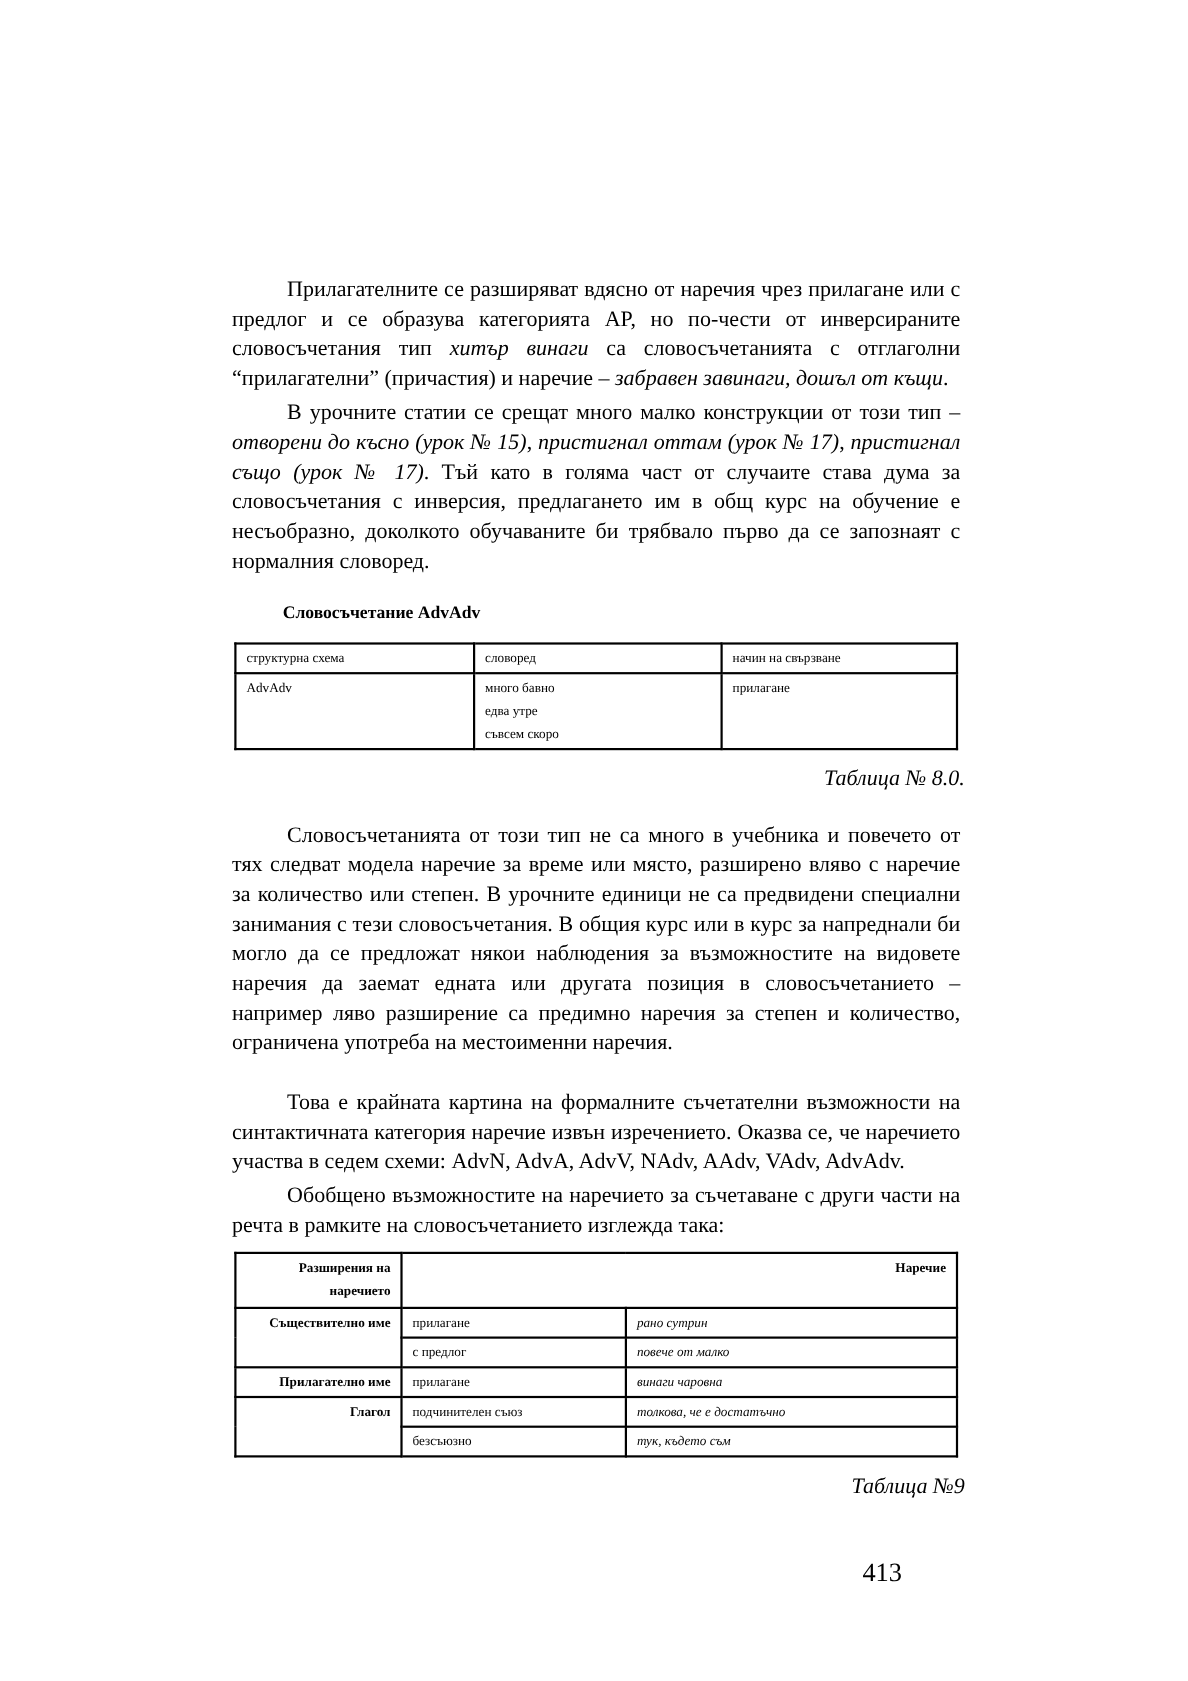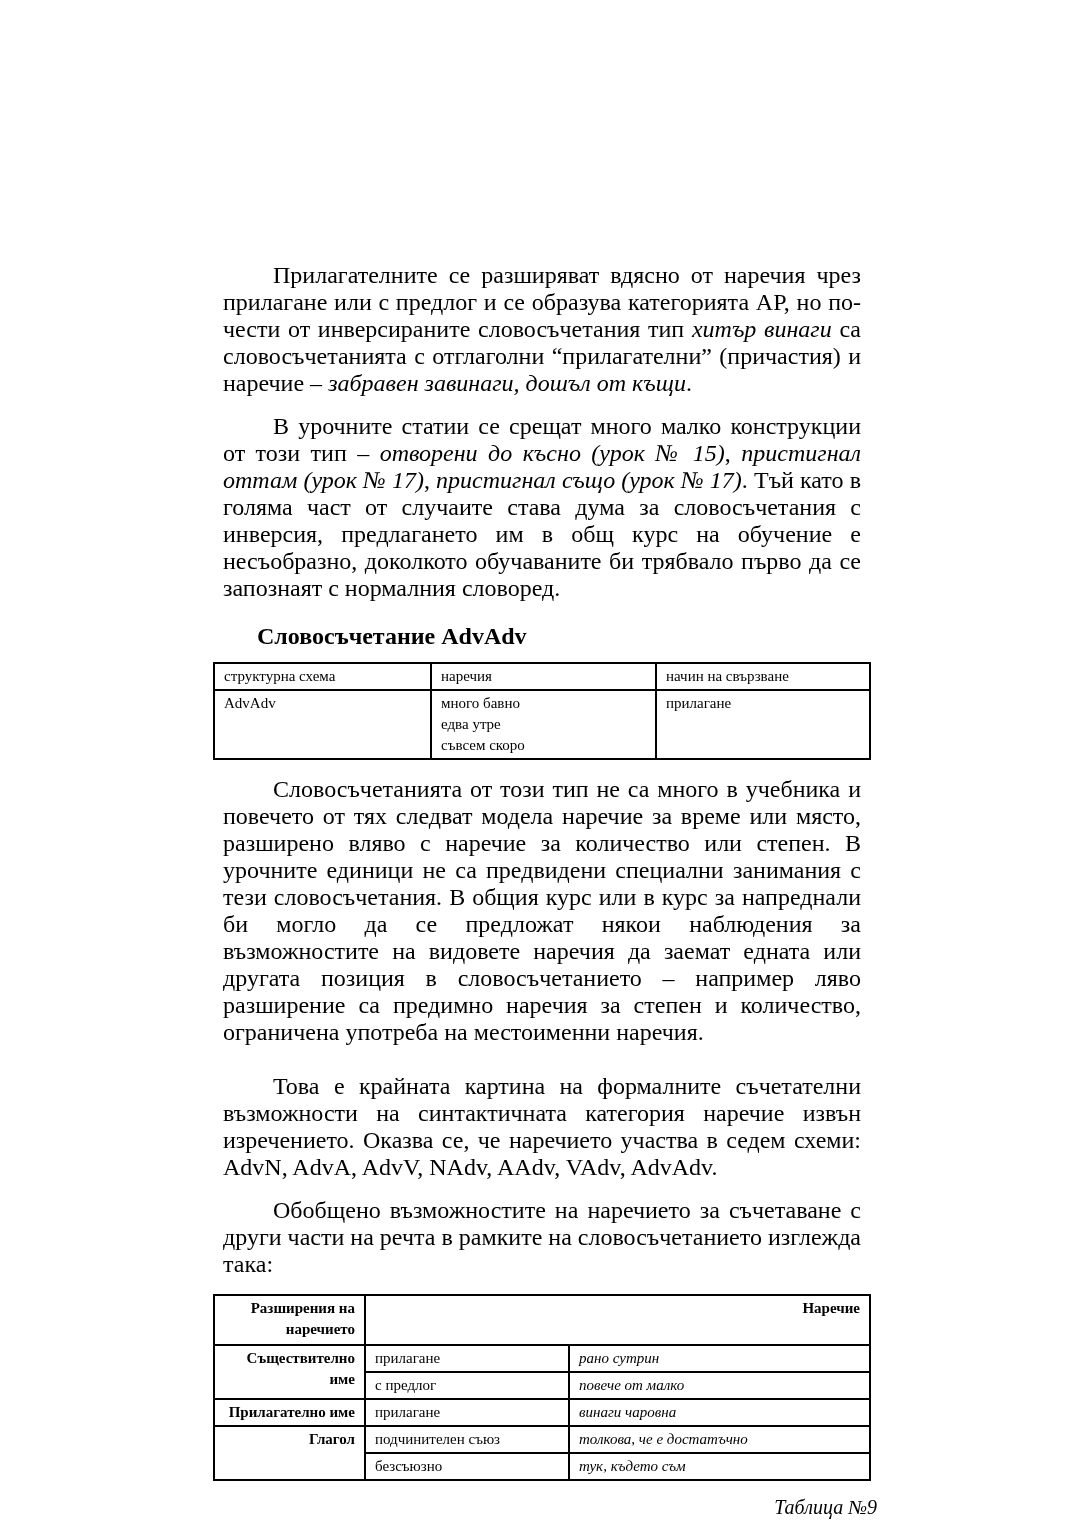--- a/index.html
+++ b/index.html
@@ -16,41 +16,41 @@
     background: #ffffff;
     overflow: hidden;
   }
   .textblock {
     position: absolute;
     left: 207px;
     top: 246px;
     width: 670px;
   }
   .para {
-    margin: 16px;
-    font-size: 24px;
+    margin: 4px;
+    font-size: 20px;
     line-height: 27px;
     text-align: justify;
     text-indent: 50px;
   }
   .i { font-style: italic; }
   .bi { font-style: italic; font-weight: bold; }
   .b { font-weight: bold; text-align: right; }
   .heading {
     margin: 22px 0 14px 0;
-    font-size: 24px;
+    font-size: 16px;
     line-height: 24px;
     font-weight: bold;
     text-indent: 50px;
   }
   table {
     border-collapse: collapse;
     margin-left: 6px;
     width: 656px;
-    font-size: 15px;
+    font-size: 12px;
     line-height: 21px;
     table-layout: fixed;
   }
   td {
     border: 2px solid #000000;
     padding: 2px 9px;
     vertical-align: top;
     text-align: left;
   }
   .t2 td.ital { font-style: italic; margin-left: 24px; }
@@ -86,35 +86,36 @@
 
     <table class="t1">
       <colgroup>
         <col style="width:217px">
         <col style="width:225px">
         <col style="width:214px">
       </colgroup>
       <tbody>
         <tr>
           <td>структурна схема</td>
-          <td>наречия</td>
+          <td>словоред</td>
           <td>начин на свързване</td>
         </tr>
         <tr>
           <td>AdvAdv</td>
           <td>
             <div>много бавно</div>
             <div>едва утре</div>
             <div>съвсем скоро</div>
           </td>
           <td>прилагане</td>
         </tr>
       </tbody>
     </table>
 
+    <div class="caption c1">Таблица № 8.0.</div>
 
 
     <p class="para">Словосъчетанията от този тип не са много в учебника и повечето от тях следват модела наречие за време или място, разширено вляво с наречие за количество или степен. В урочните единици не са предвидени специални занимания с тези словосъчетания. В общия курс или в курс за напреднали би могло да се предложат някои наблюдения за възможностите на видовете наречия да заемат едната или другата позиция в словосъчетанието – например ляво разширение са предимно наречия за степен и количество, ограничена употреба на местоименни наречия.</p>
 
     <p class="para" style="margin-top:27px">Това е крайната картина на формалните съчетателни възможности на синтактичната категория наречие извън изречението. Оказва се, че наречието участва в седем схеми: AdvN, AdvA, AdvV, NAdv, AAdv, VAdv, AdvAdv.</p>
 
     <p class="para">Обобщено възможностите на наречието за съчетаване с други части на речта в рамките на словосъчетанието изглежда така:</p>
 
     <table class="t2">
       <colgroup>

